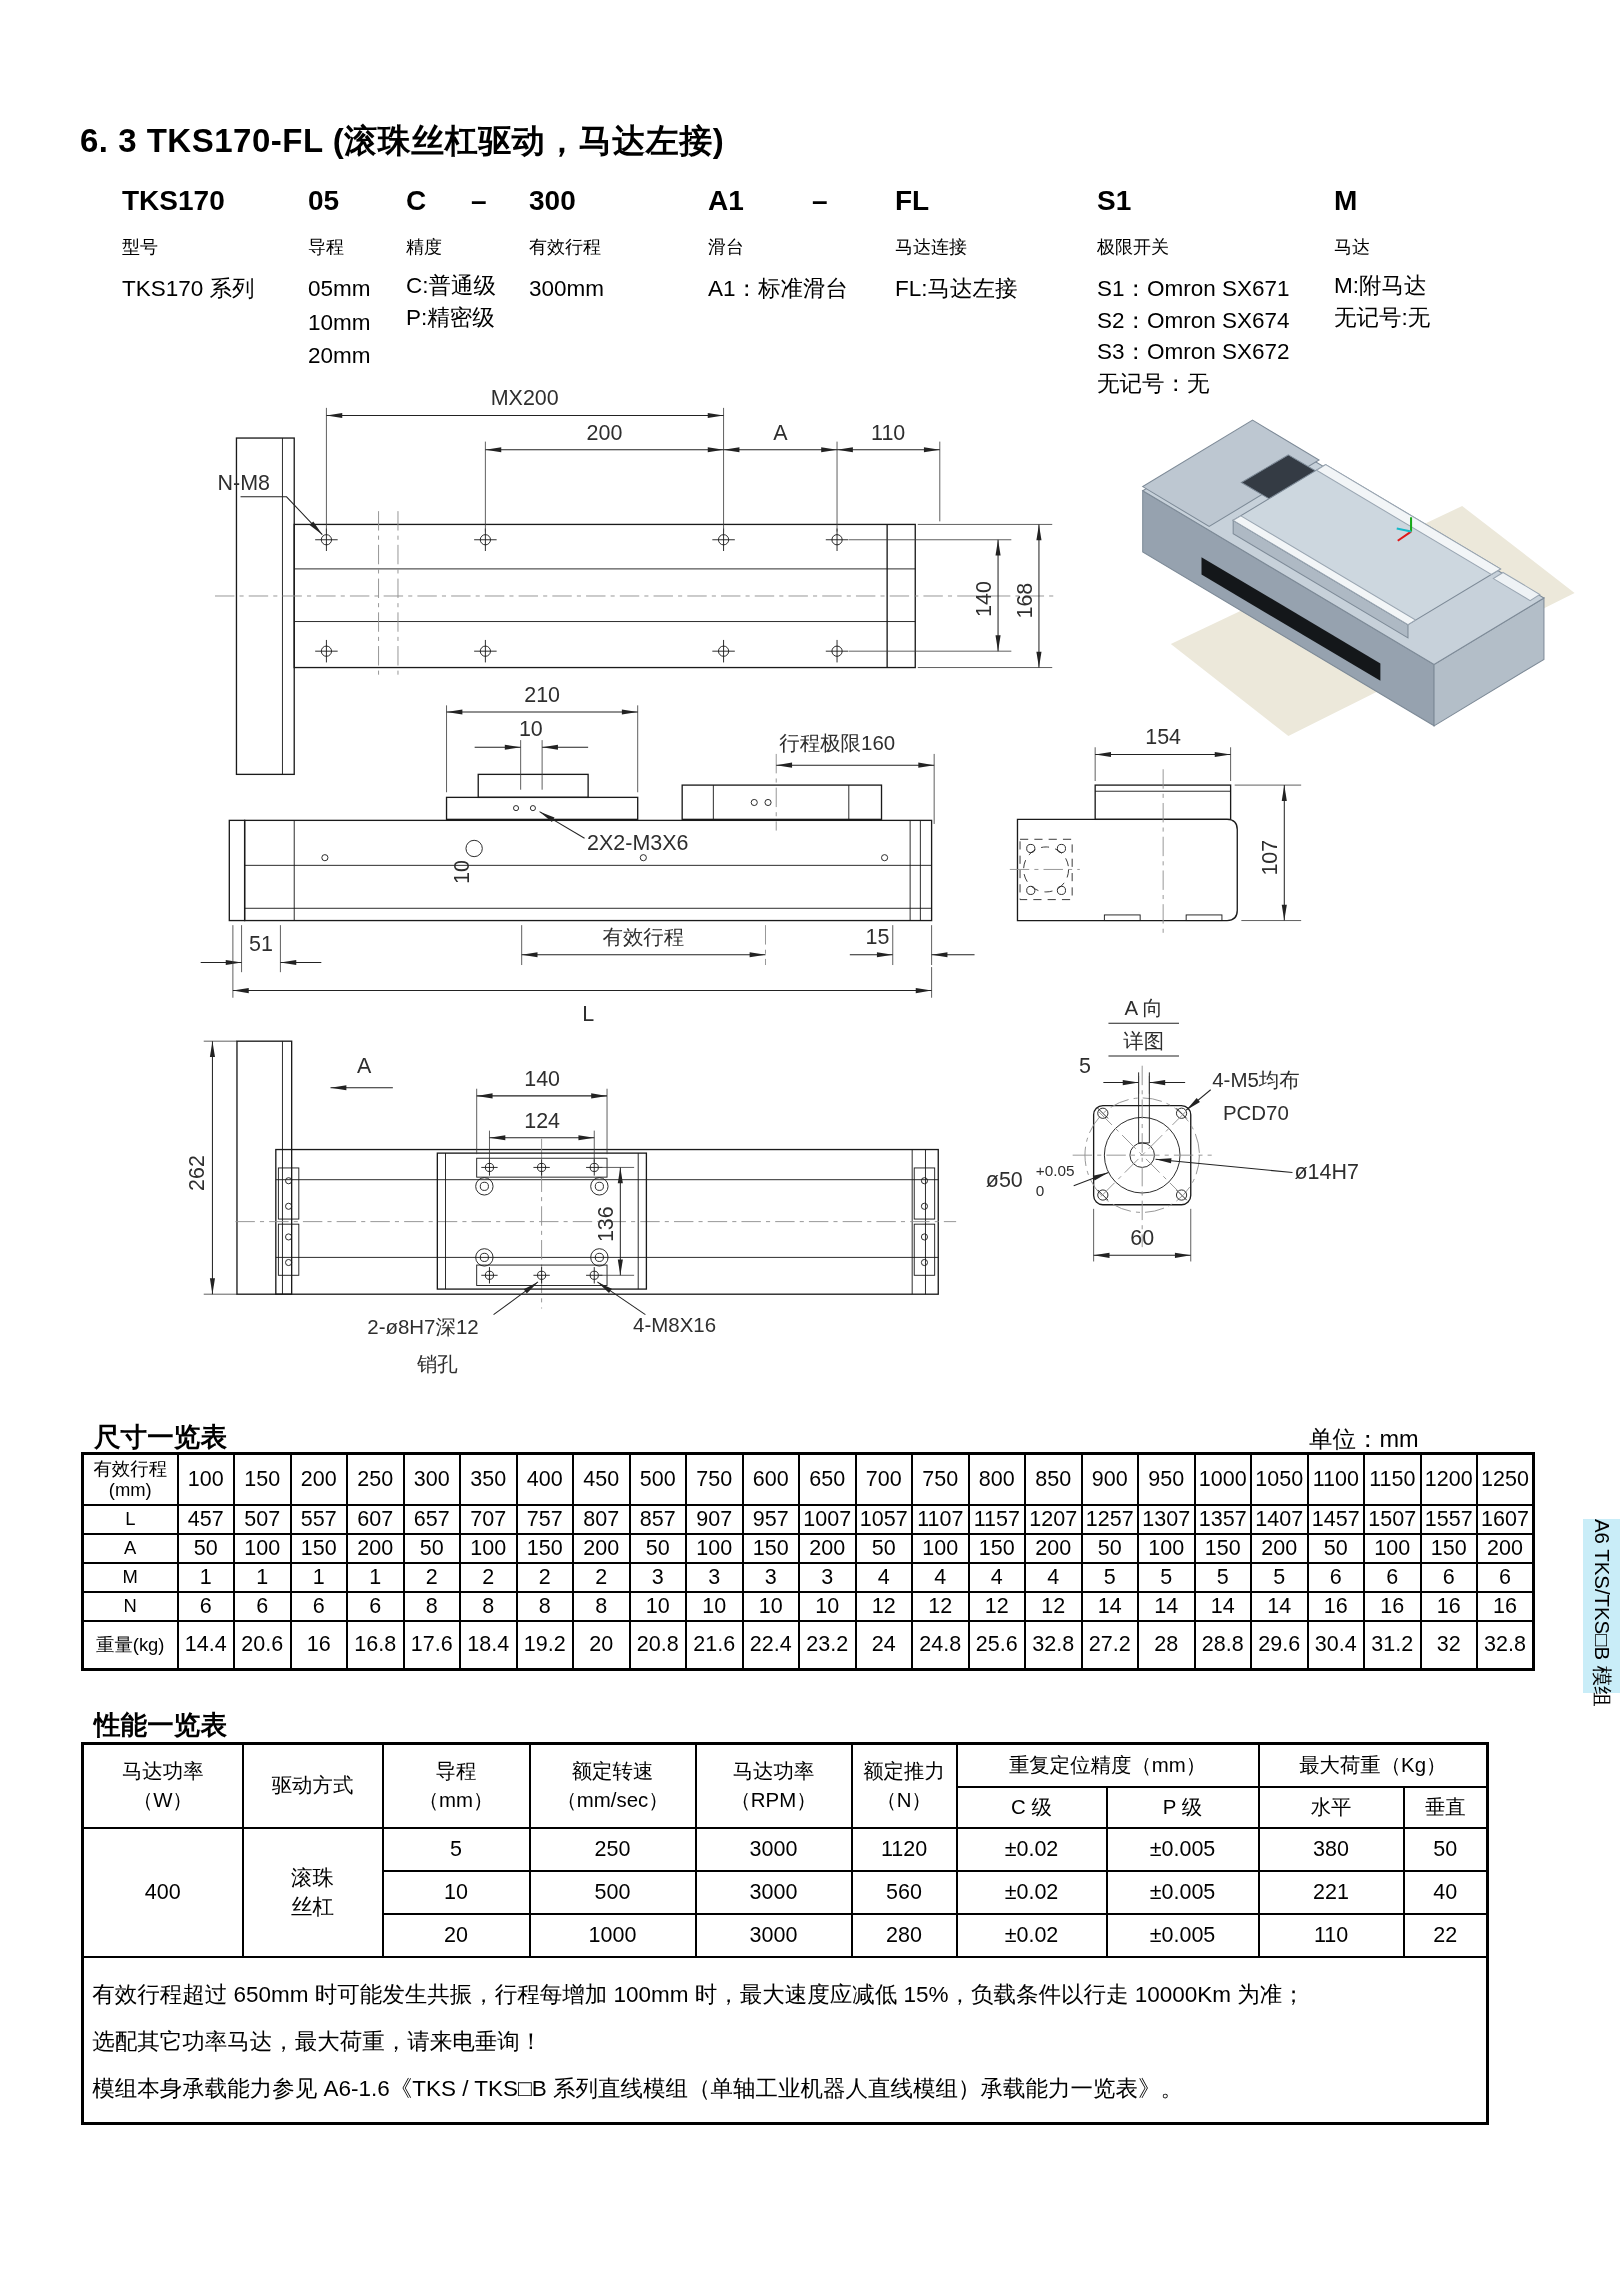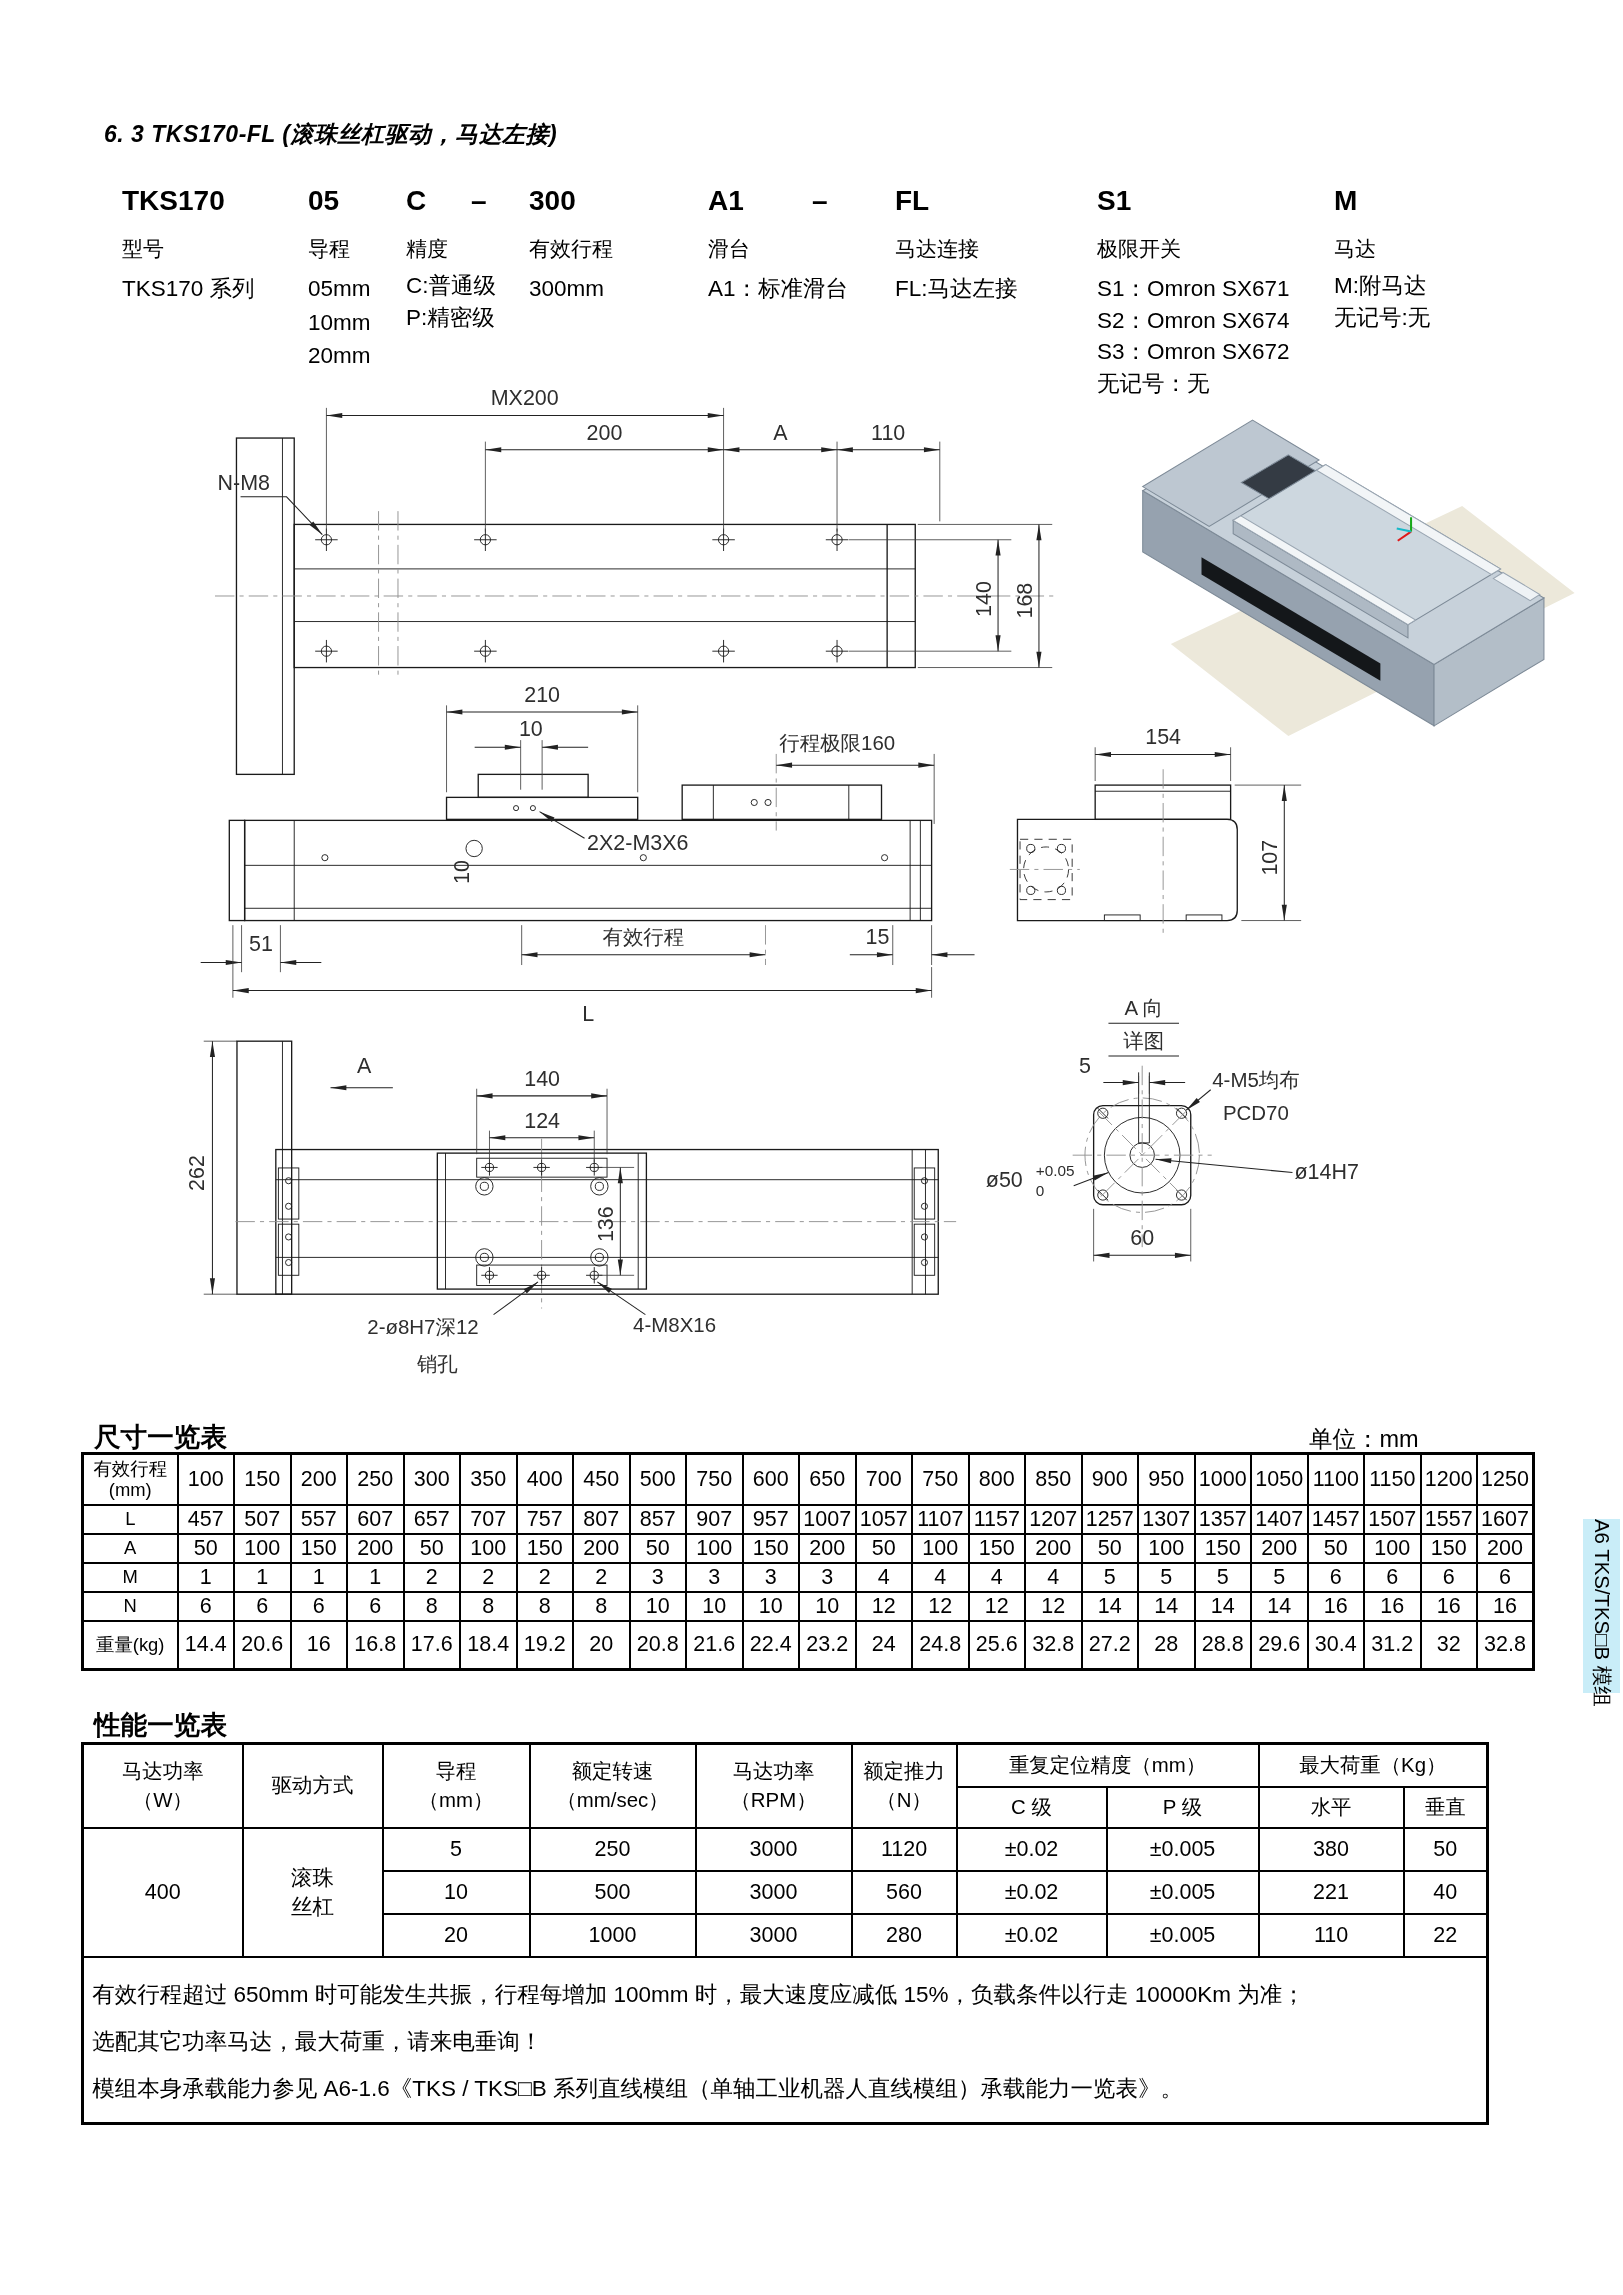--- a/index.html
+++ b/index.html
@@ -1,21 +1,21 @@
 <!DOCTYPE html>
 <html style="font-size:8.2px"><head>
 <meta charset="utf-8">
 <style>
   html,body{margin:0;padding:0;background:#e8e8e8;}
   #page{position:relative;width:1624px;height:2295px;background:#ffffff;
         font-family:"Liberation Sans","DejaVu Sans",sans-serif;color:#000;overflow:hidden;}
   .abs{position:absolute;}
-  #title{left:104px;top:119px;font-size:23px;font-weight:bold;letter-spacing:0.5px;font-style:italic;}
+  #title{left:80px;top:119px;font-size:33px;font-weight:bold;letter-spacing:0.5px;}
   .codeseg{font-size:28px;font-weight:bold;top:185px;}
-  .seglabel{font-size:21px;top:235px;}
+  .seglabel{font-size:18px;top:235px;}
   .segopt{font-size:22.5px;line-height:32px;}
   
   .tbl{border-collapse:collapse;table-layout:fixed;}
   .tbl td{border:2px solid #000;text-align:center;vertical-align:middle;padding:0;overflow:hidden;}
   #dimtable{left:81px;top:1452px;width:1454px;}
   #dimtable table{width:1454px;border:3.1px solid #000;}
   #dimtable td{font-size:21.5px;}
   #dimtable td.hd{font-size:18.4px;line-height:21.5px;}
   #dimtable tr.r0{height:51px;}
   #dimtable tr.rr{height:29px;}

